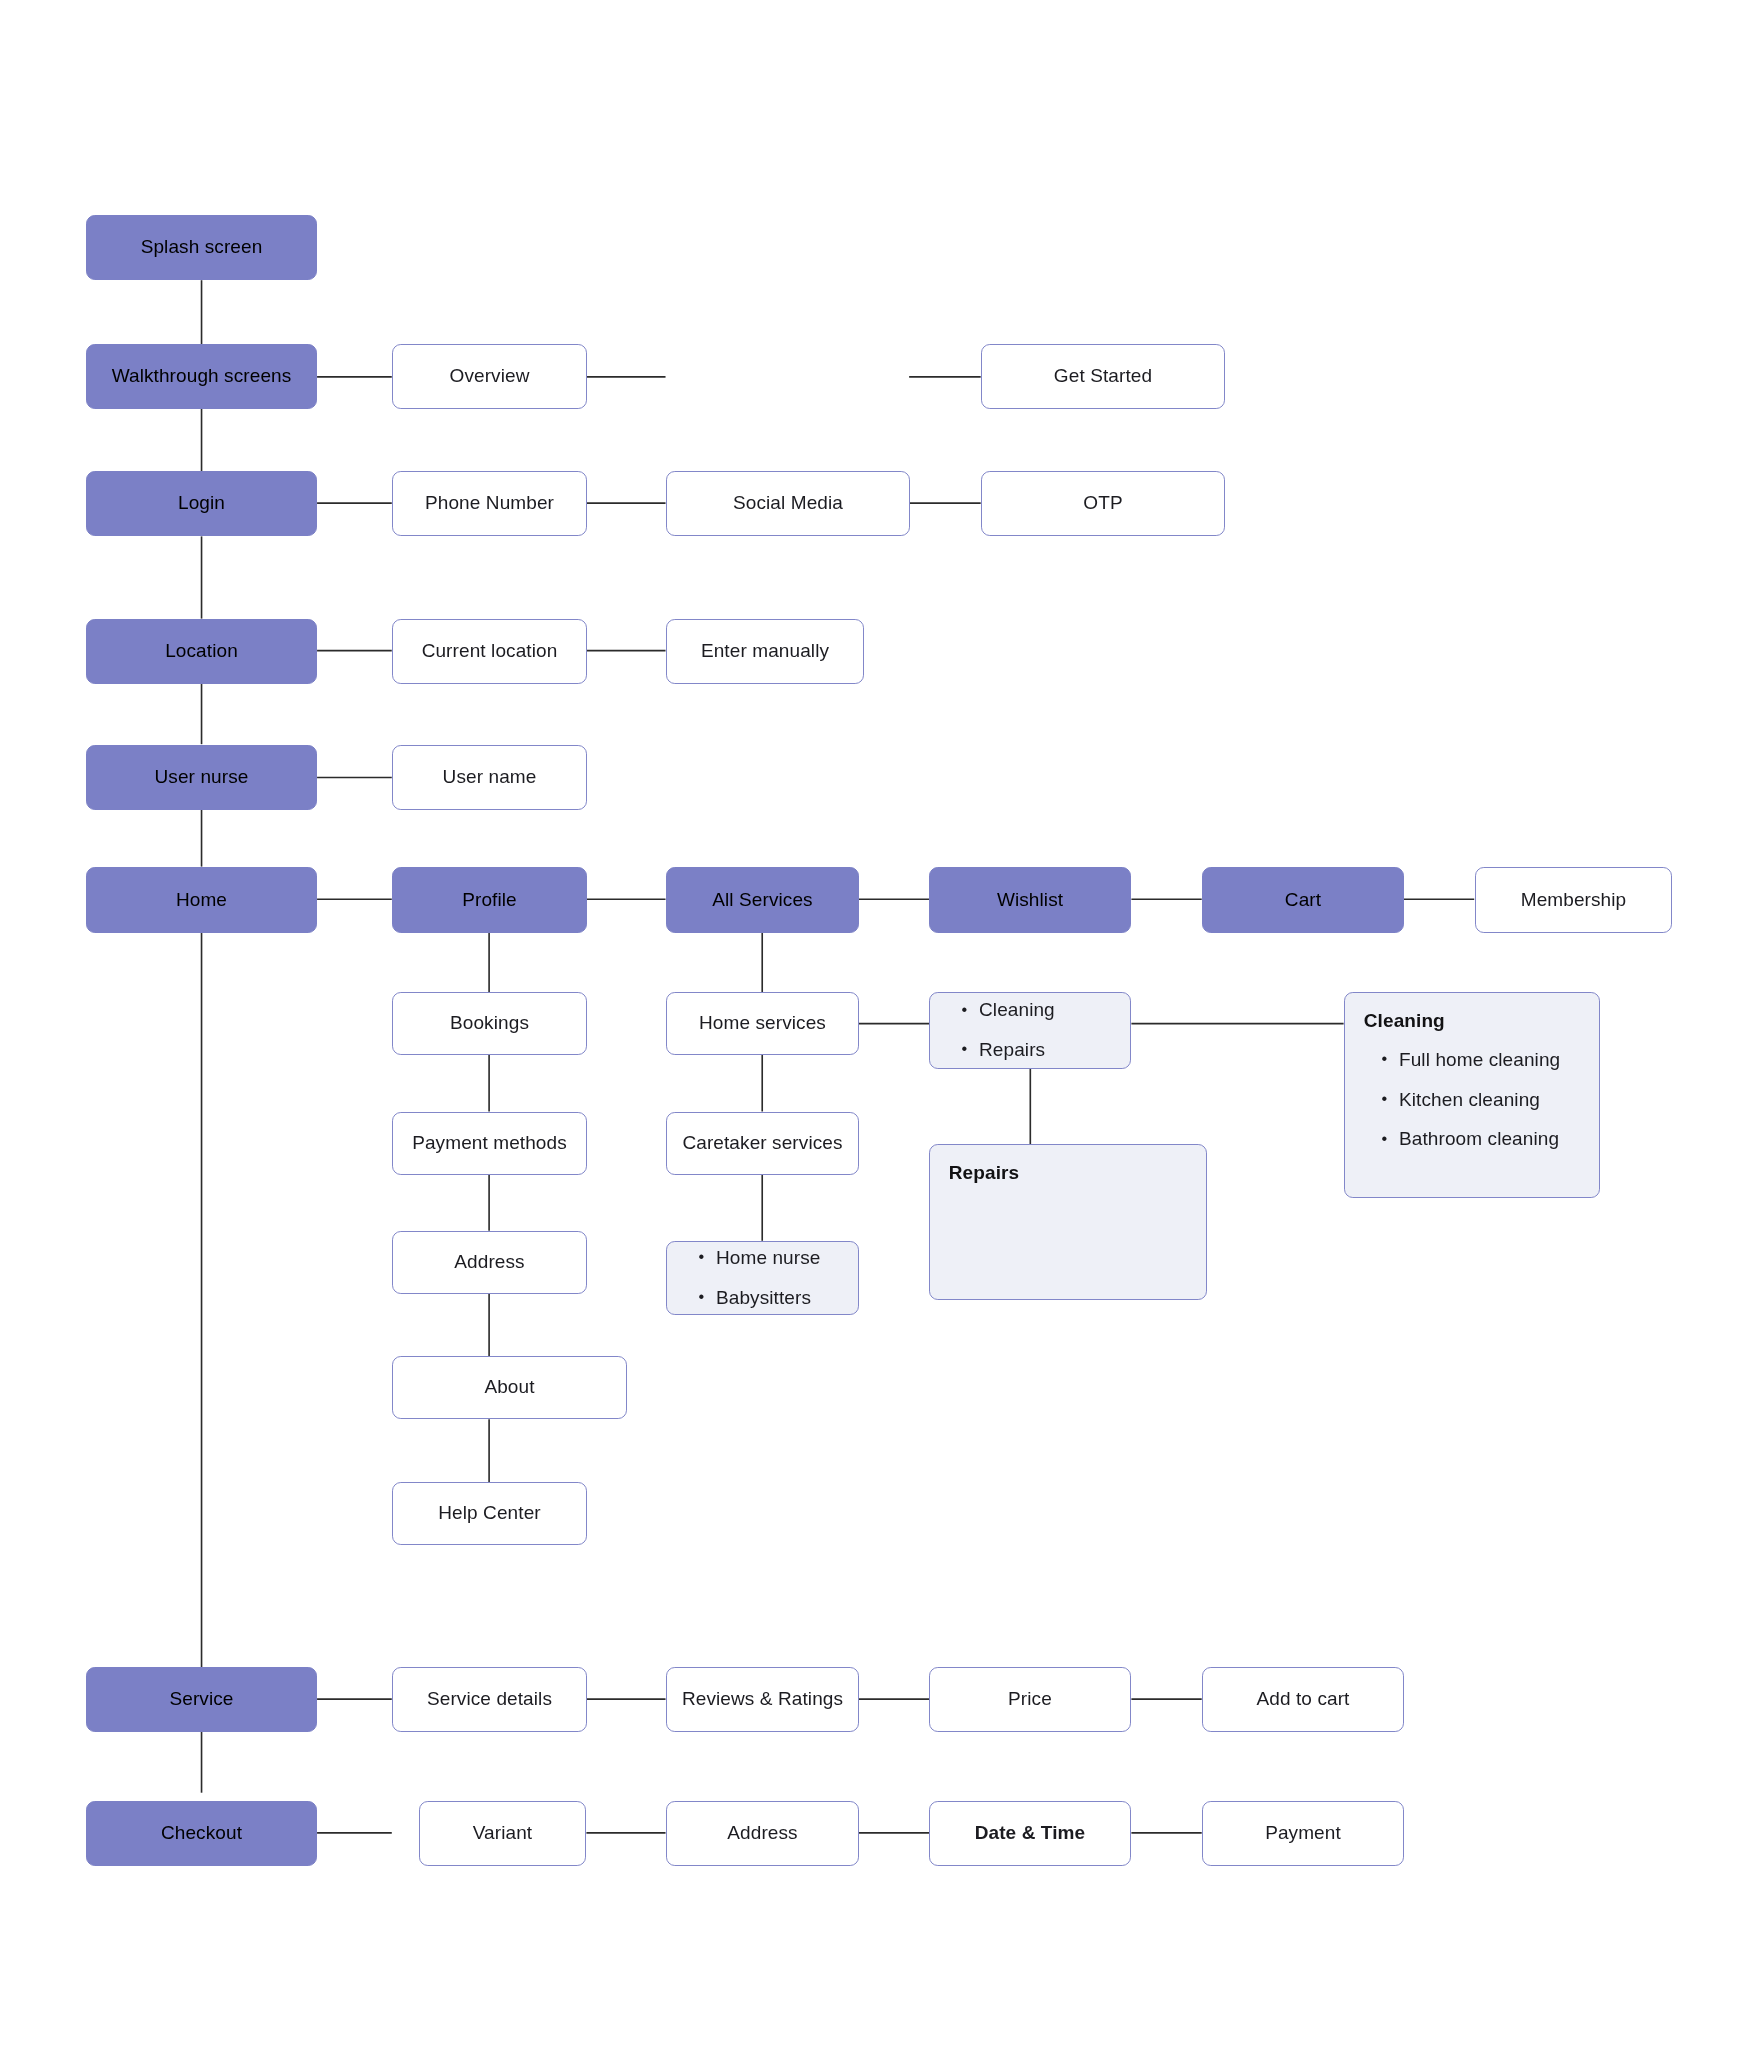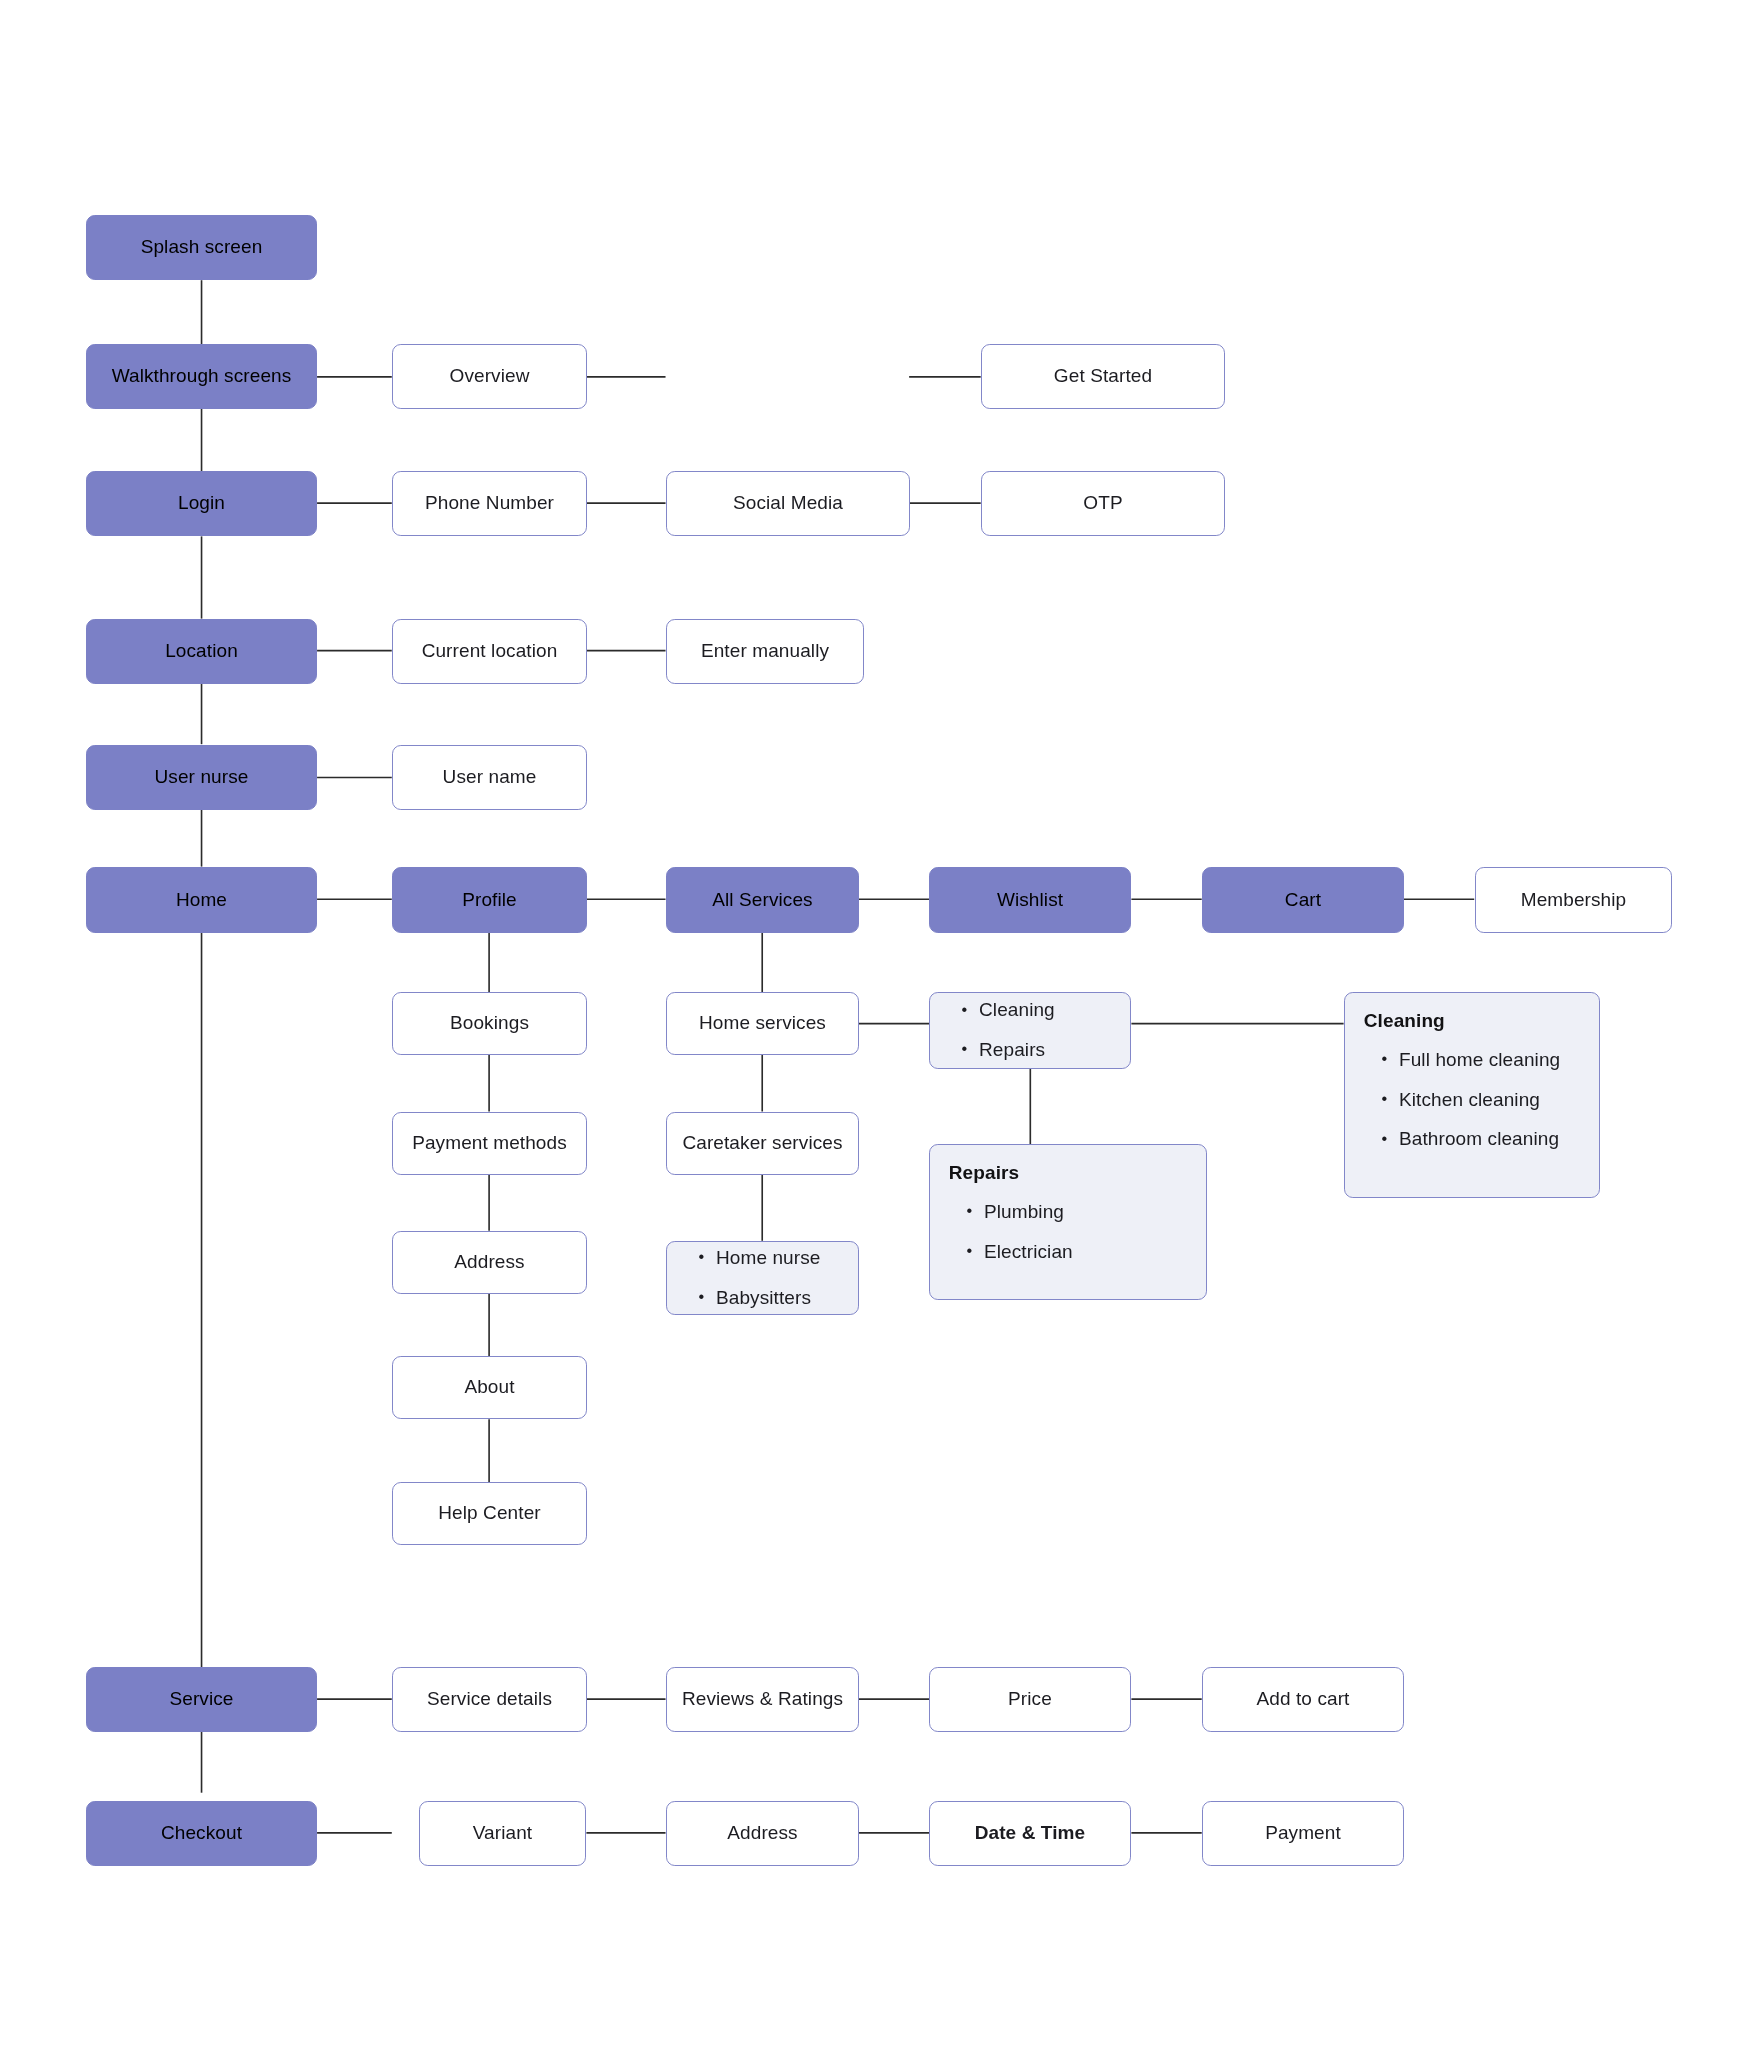--- a/index.html
+++ b/index.html
@@ -207,21 +207,21 @@
   <div class="node primary" style="left:1202px; top:867px; width:202px; height:66px;">Cart</div>
 
   <div class="node outline" style="left:1475px; top:867px; width:197px; height:66px;">Membership</div>
 
   <div class="node outline" style="left:392px; top:992px; width:195px; height:63px;">Bookings</div>
 
   <div class="node outline" style="left:392px; top:1112px; width:195px; height:63px;">Payment methods</div>
 
   <div class="node outline" style="left:392px; top:1231px; width:195px; height:63px;">Address</div>
 
-  <div class="node outline" style="left:392px; top:1356px; width:195px; height:63px;">About</div>
+  <div class="node outline" style="left:392px; top:1356px; width:235px; height:63px;">About</div>
 
   <div class="node outline" style="left:392px; top:1482px; width:195px; height:63px;">Help Center</div>
 
   <div class="node outline" style="left:666px; top:992px; width:193px; height:63px;">Home services</div>
 
   <div class="node outline" style="left:666px; top:1112px; width:193px; height:63px;">Caretaker services</div>
 
   <div class="node listbox" style="left:666px; top:1241px; width:193px; height:74px;">
     <div class="listbox-inner centered">
       <ul class="lb-items">
@@ -236,24 +236,20 @@
       <ul class="lb-items">
         <li>Cleaning</li>
         <li>Repairs</li>
       </ul>
     </div>
   </div>
 
   <div class="node listbox" style="left:929px; top:1144px; width:278px; height:156px;">
     <div class="listbox-inner has-title">
       <div class="lb-title">Repairs</div>
-      <ul class="lb-items">
-        <li>Plumbing</li>
-        <li>Electrician</li>
-      </ul>
     </div>
   </div>
 
   <div class="node listbox" style="left:1344px; top:992px; width:256px; height:206px;">
     <div class="listbox-inner has-title">
       <div class="lb-title">Cleaning</div>
       <ul class="lb-items">
         <li>Full home cleaning</li>
         <li>Kitchen cleaning</li>
         <li>Bathroom cleaning</li>

